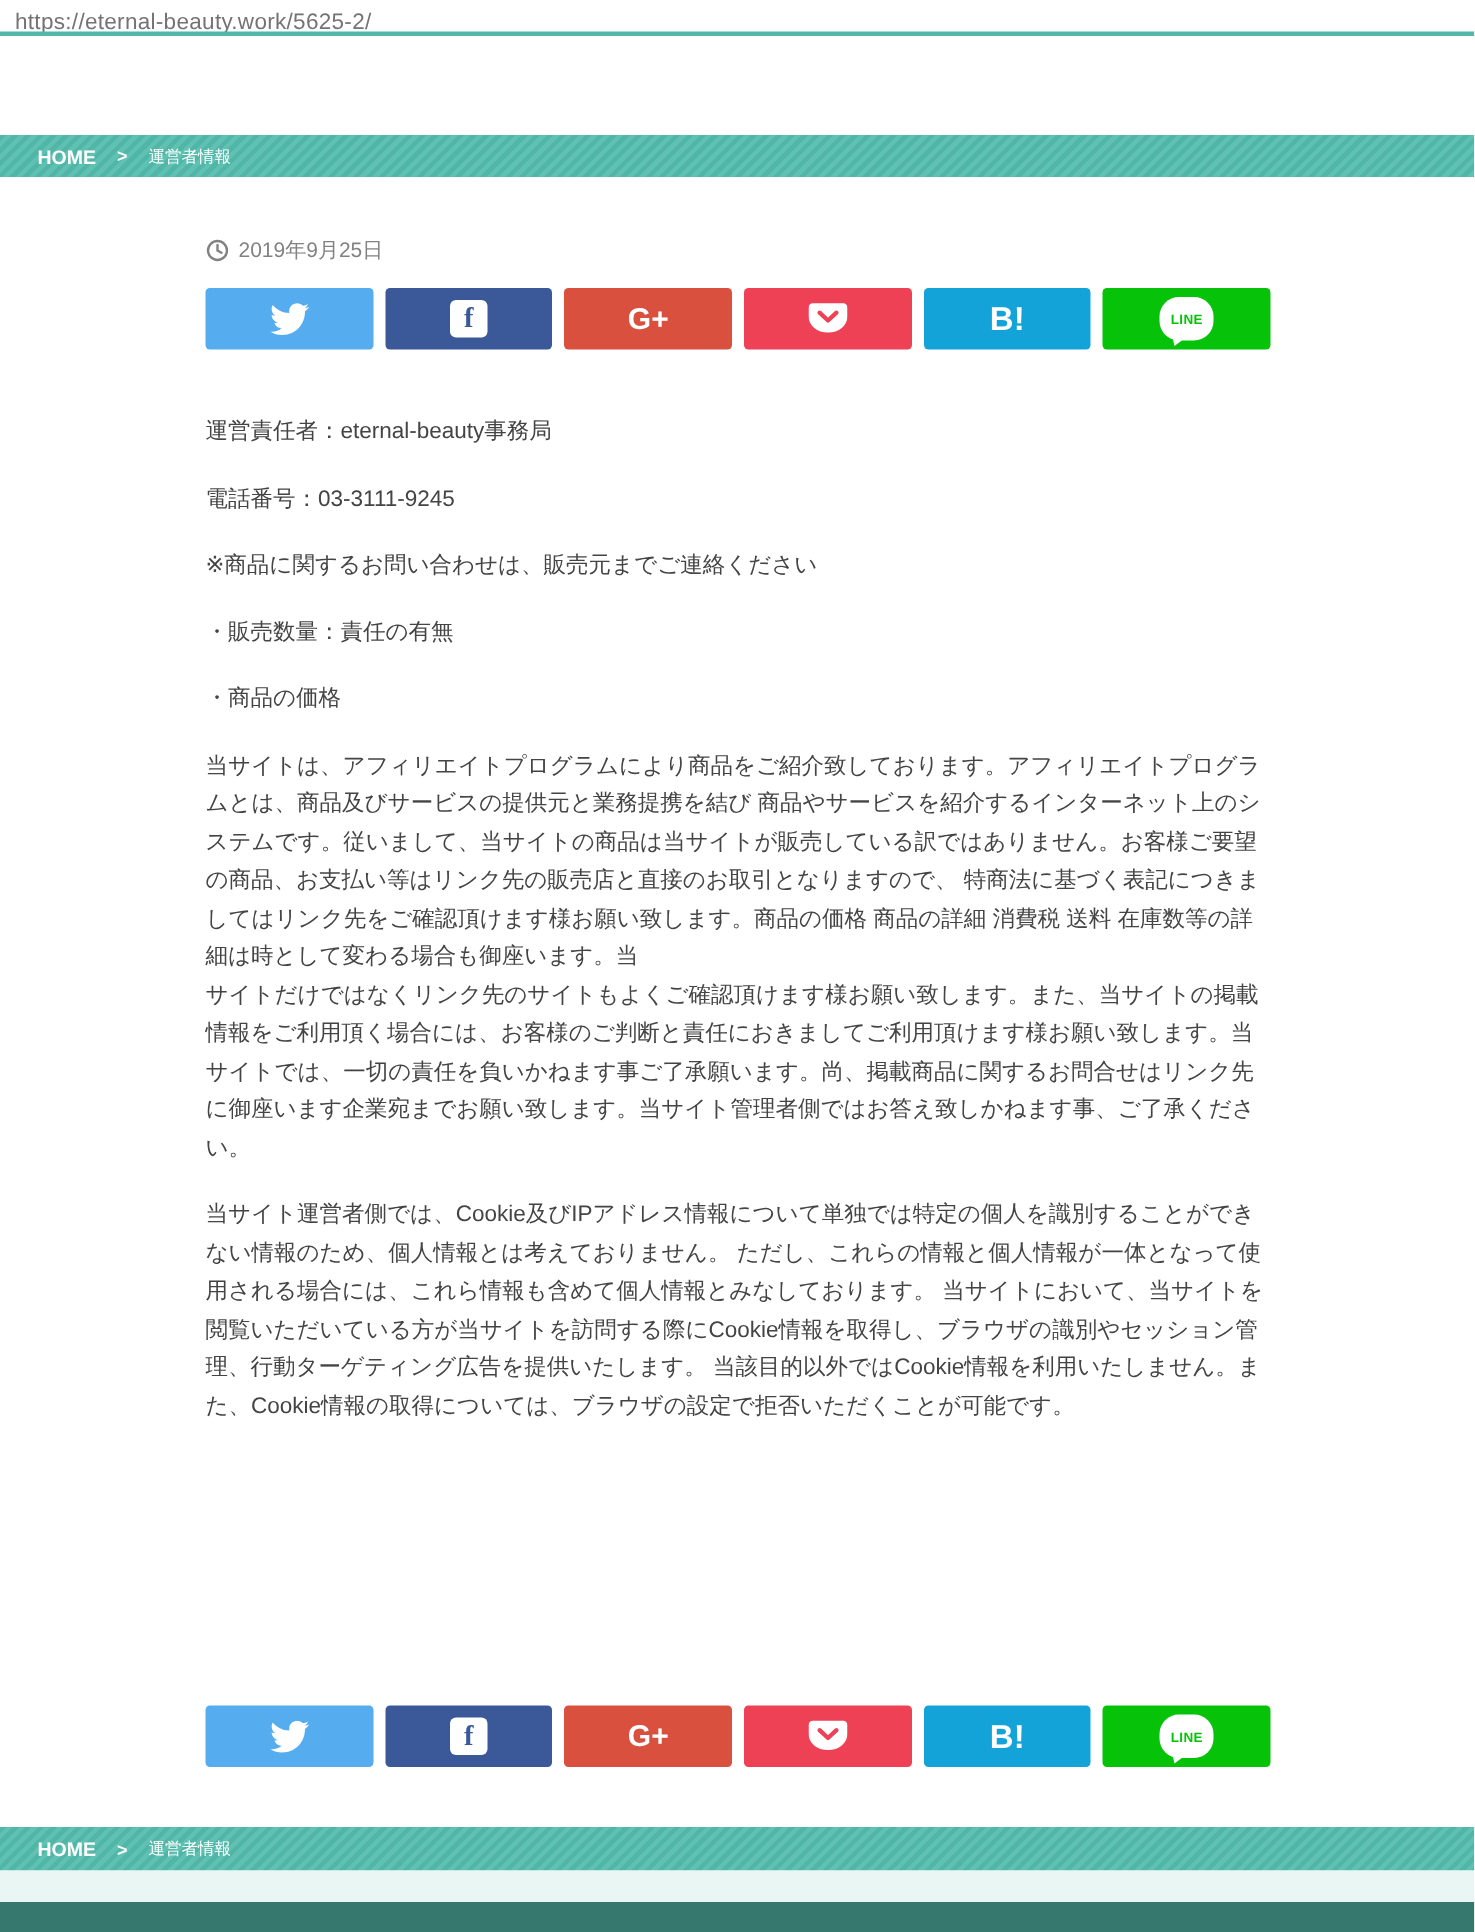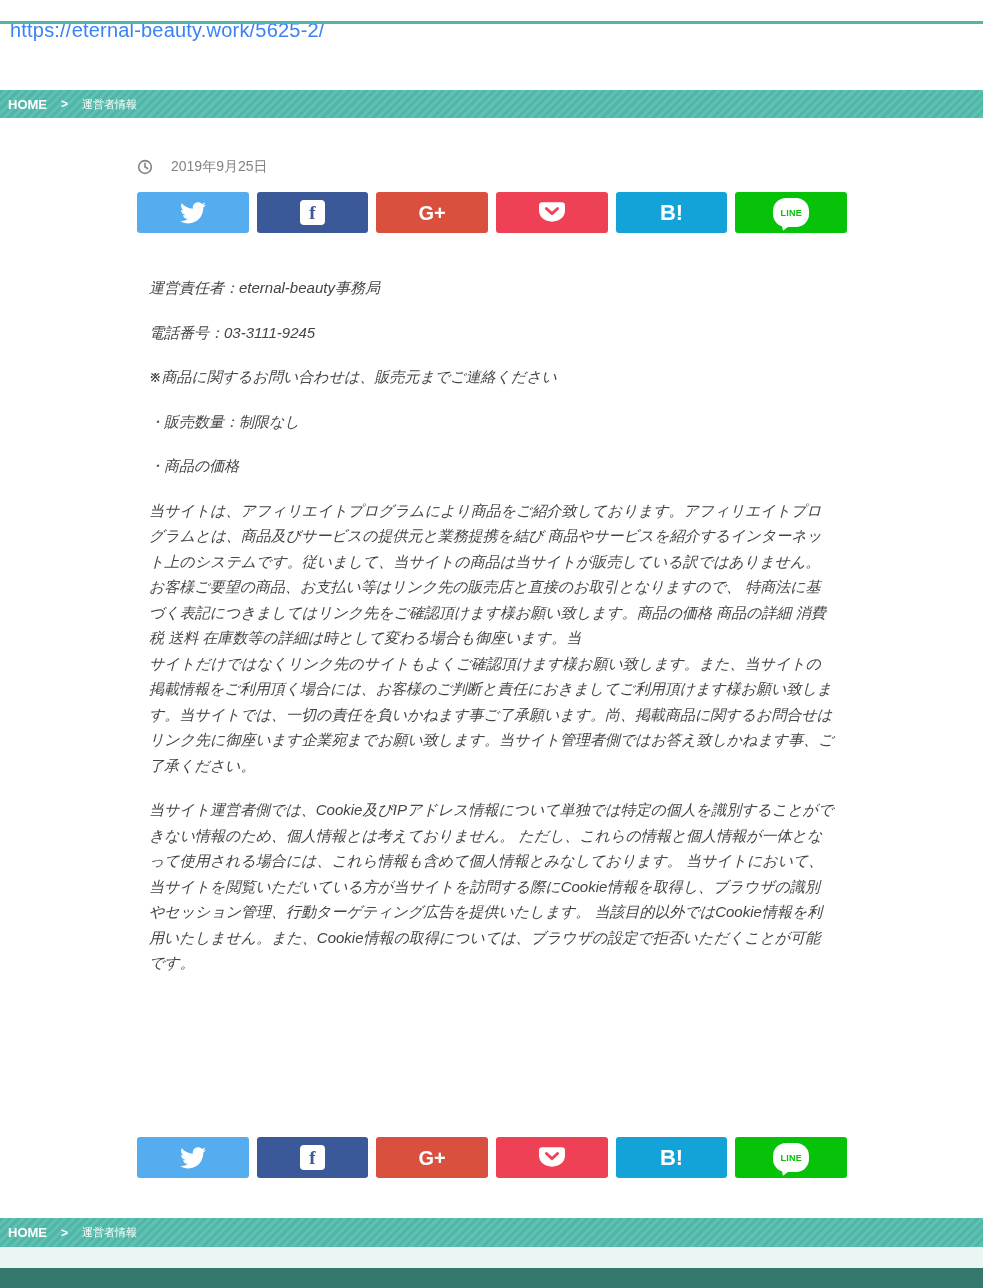--- a/index.html
+++ b/index.html
@@ -1,54 +1,54 @@
 <!DOCTYPE html>
 <html><head>
 <meta charset="utf-8">
 <style>
   html,body{margin:0;padding:0;background:#fff;}
   body{font-family:"Liberation Sans","DejaVu Sans",sans-serif;}
   .page{position:relative;width:983px;height:1288px;background:#fff;overflow:hidden;}
 
   
-  .url-line{position:absolute;top:19px;left:10px;font-size:20px;color:#3b82f6;letter-spacing:.2px;}
+  .url-line{position:absolute;top:6px;left:10px;font-size:15px;color:#737373;letter-spacing:.2px;}
 
   
   .top-rule{position:absolute;top:21px;left:0;width:100%;height:3px;background:#52b7a8;}
 
   
   .crumb-band{position:absolute;left:0;width:100%;height:28px;
     background:repeating-linear-gradient(135deg,#50b6a7 0 3px,#60c1b2 3px 6px);
     display:flex;align-items:center;color:#fff;font-size:12px;}
   .crumb-band.top{top:90px;}
   .crumb-band.bottom{top:1218px;height:29px;}
-  .crumb-inner{padding-left:8px;display:flex;align-items:center;gap:14px;}
+  .crumb-inner{padding-left:25px;display:flex;align-items:center;gap:14px;}
   .crumb-home{font-weight:bold;font-size:13px;color:#fff;text-decoration:none;cursor:pointer;}
   .crumb-sep{font-weight:bold;font-size:12px;}
   .crumb-current{font-size:11px;color:#fff;text-decoration:none;cursor:pointer;}
 
   
   .content{position:absolute;left:137px;top:158px;width:710px;}
-  .date-row{display:flex;align-items:center;gap:18px;color:#828282;font-size:14px;}
+  .date-row{display:flex;align-items:center;gap:6px;color:#828282;font-size:14px;}
   .date-row svg{display:block;}
 
   .share-row{display:flex;gap:8px;margin-top:16px;}
   .share-row.abs-bottom{position:absolute;left:137px;top:1137px;width:710px;margin:0;}
   .share-btn{flex:1;height:41px;border-radius:3px;display:flex;align-items:center;justify-content:center;cursor:pointer;text-decoration:none;}
   .share-label{color:#fff;font-weight:bold;font-size:20px;line-height:1;}
   .share-label.hatena{font-size:22px;}
   .fb-tile{width:25px;height:25px;background:#fff;border-radius:4px;display:flex;align-items:center;justify-content:center;}
   .fb-f{color:#3b5998;font-weight:bold;font-size:19px;line-height:1;font-family:"Liberation Serif","DejaVu Serif",serif;}
   .line-bubble{width:36px;height:29px;background:#fff;border-radius:13px;position:relative;display:flex;align-items:center;justify-content:center;}
   .line-bubble::after{content:"";position:absolute;left:7px;bottom:-4px;width:0;height:0;
     border-left:4px solid transparent;border-right:5px solid transparent;border-top:7px solid #fff;transform:rotate(18deg);}
   .line-word{font-size:9px;font-weight:bold;letter-spacing:.2px;}
 
   .article-text{margin-top:42px;color:#444;font-size:15px;}
-  .article-text p{margin:0 12px 19px;line-height:25.5px;white-space:pre-line;font-style:italic;}
+  .article-text p{margin:0 0 19px;line-height:25.5px;white-space:pre-line;}
 
   
   .footer-pale{position:absolute;left:0;top:1247px;width:100%;height:21px;background:#e9f6f4;}
   .footer-dark{position:absolute;left:0;top:1268px;width:100%;height:20px;background:#36786e;}
 </style>
 </head>
 <body>
 
 <div class="page">
 
@@ -100,21 +100,21 @@
         <span class="line-bubble">
           <span class="line-word" style="color: rgb(6, 195, 10);">LINE</span>
         </span>
       </a>
     </div>
 
     <div class="article-text">
       <p>運営責任者：eternal-beauty事務局</p>
       <p>電話番号：03-3111-9245</p>
       <p>※商品に関するお問い合わせは、販売元までご連絡ください</p>
-      <p>・販売数量：制限なし</p>
+      <p>・販売数量：責任の有無</p>
       <p>・商品の価格</p>
       <p>当サイトは、アフィリエイトプログラムにより商品をご紹介致しております。アフィリエイトプログラムとは、商品及びサービスの提供元と業務提携を結び 商品やサービスを紹介するインターネット上のシステムです。従いまして、当サイトの商品は当サイトが販売している訳ではありません。お客様ご要望の商品、お支払い等はリンク先の販売店と直接のお取引となりますので、 特商法に基づく表記につきましてはリンク先をご確認頂けます様お願い致します。商品の価格 商品の詳細 消費税 送料 在庫数等の詳細は時として変わる場合も御座います。当
 サイトだけではなくリンク先のサイトもよくご確認頂けます様お願い致します。また、当サイトの掲載情報をご利用頂く場合には、お客様のご判断と責任におきましてご利用頂けます様お願い致します。当サイトでは、一切の責任を負いかねます事ご了承願います。尚、掲載商品に関するお問合せはリンク先に御座います企業宛までお願い致します。当サイト管理者側ではお答え致しかねます事、ご了承ください。</p>
       <p>当サイト運営者側では、Cookie及びIPアドレス情報について単独では特定の個人を識別することができない情報のため、個人情報とは考えておりません。 ただし、これらの情報と個人情報が一体となって使用される場合には、これら情報も含めて個人情報とみなしております。 当サイトにおいて、当サイトを閲覧いただいている方が当サイトを訪問する際にCookie情報を取得し、ブラウザの識別やセッション管理、行動ターゲティング広告を提供いたします。 当該目的以外ではCookie情報を利用いたしません。また、Cookie情報の取得については、ブラウザの設定で拒否いただくことが可能です。</p>
     </div>
   </div>
 
   <div class="share-row abs-bottom">
     <a class="share-btn" style="background: rgb(85, 172, 238);">
       <svg width="26" height="22" viewBox="0 0 24 20" fill="#fff">

